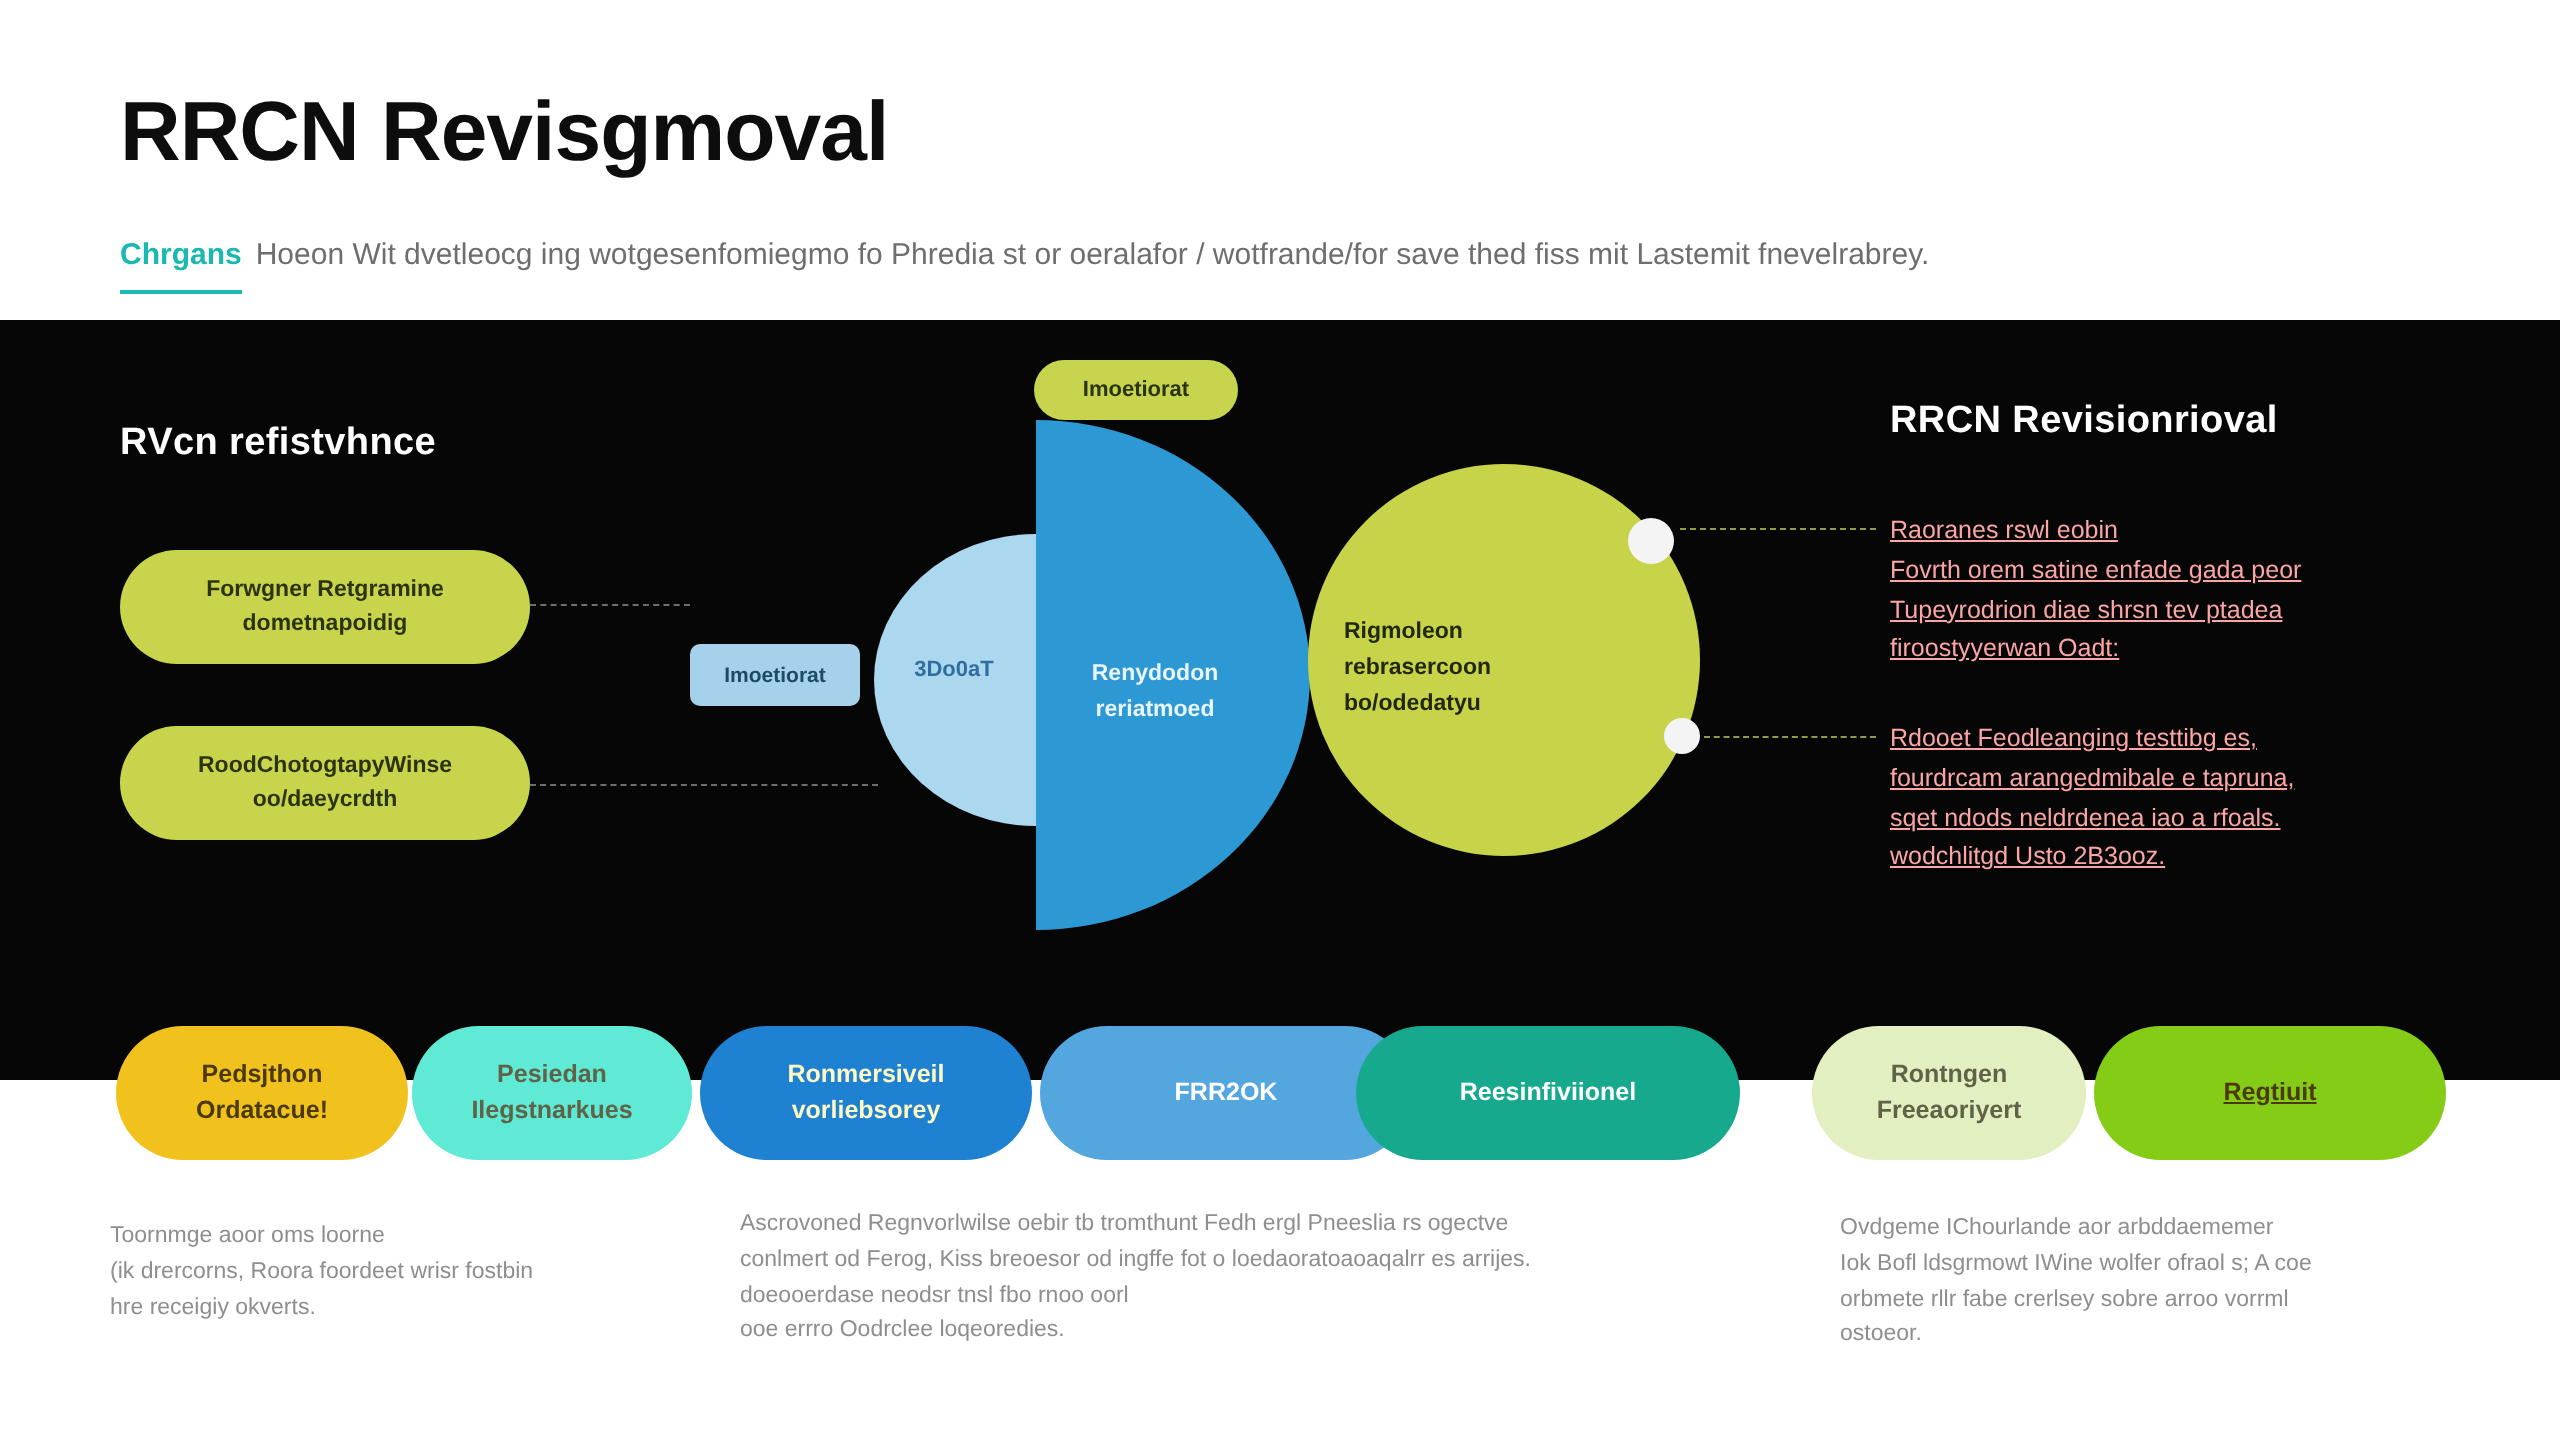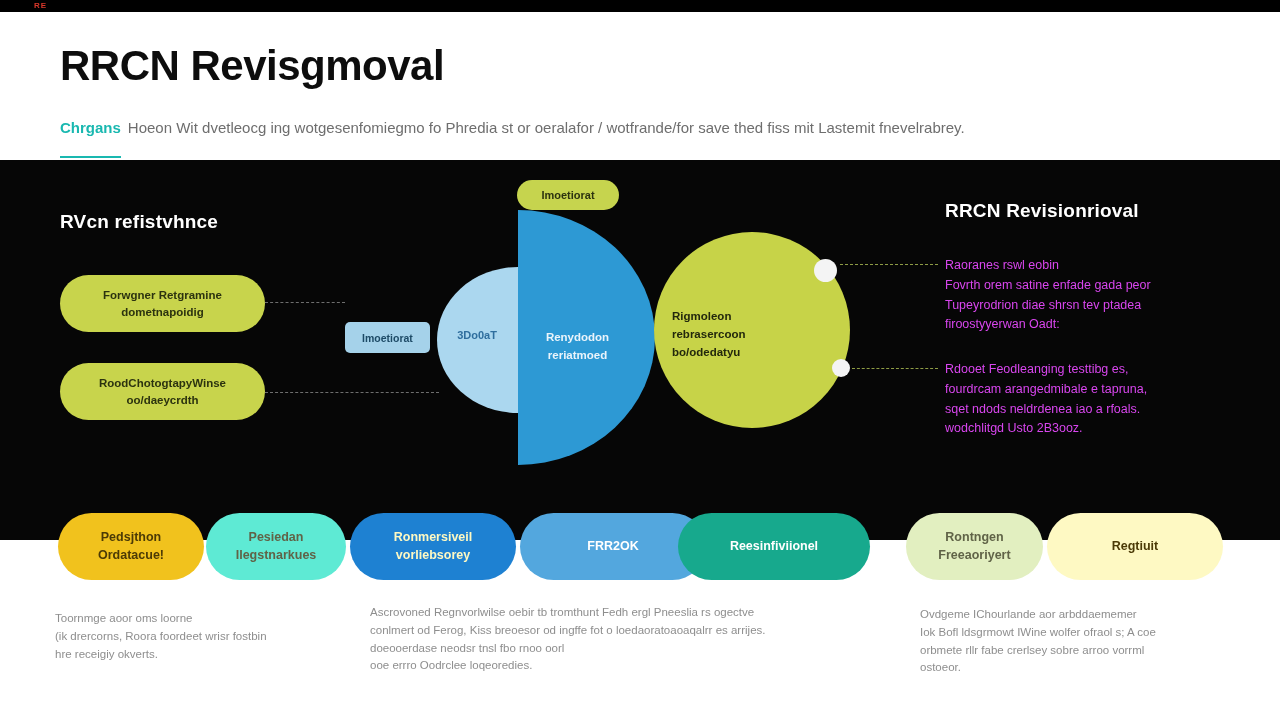--- a/index.html
+++ b/index.html
@@ -7,21 +7,21 @@
   body { font-family:"Liberation Sans", sans-serif; background:#ffffff; overflow:hidden; }
   .page { position:relative; width:1280px; height:720px; background:#ffffff; overflow:hidden; }
 
   
   .topbar { position:absolute; top:0; left:0; width:1280px; height:12px; background:#000000; }
   .brand { position:absolute; left:34px; top:1px; color:#d8372a; font-size:8px; font-weight:700; letter-spacing:1px; }
 
   
   .title { position:absolute; left:60px; top:42px; font-size:42px; font-weight:700; color:#0d0d0d; letter-spacing:-0.5px; }
   .subtitle { position:absolute; left:60px; top:119px; font-size:15px; color:#6e6e6e; width:1120px; }
-  .subtitle-link { color:#19b8b0; font-weight:700; text-decoration:none; border-bottom:2px solid #19b8b0; padding-bottom:20px; margin-right:7px; cursor:pointer; }
+  .subtitle-link { color:#19b8b0; font-weight:700; text-decoration:none; border-bottom:2px solid #19b8b0; padding-bottom:9px; margin-right:7px; cursor:pointer; }
 
   
   .panel { position:absolute; left:0; top:160px; width:1280px; height:380px; background:#060606; }
   .lheading { position:absolute; left:60px; top:51px; font-size:19px; font-weight:700; color:#ffffff; letter-spacing:0.2px; }
   .rheading { position:absolute; left:945px; top:40px; font-size:19px; font-weight:700; color:#ffffff; letter-spacing:0.2px; }
 
   .lpill { position:absolute; left:60px; width:205px; height:57px; border-radius:29px;
            background:#c8d44c; color:#2c330f; font-size:11.5px; font-weight:600; line-height:1.45;
            display:flex; align-items:center; justify-content:center; text-align:center; white-space:pre-line; }
   .lpill0 { top:115px; }
@@ -48,22 +48,22 @@
            border-radius:0 100% 100% 0 / 0 50% 50% 0; }
   .blue-label { position:absolute; left:520px; top:168px; width:115px; text-align:center;
                 color:#eaf4fb; font-size:11.5px; font-weight:600; line-height:1.6; white-space:pre-line; z-index:3; }
   .circle { position:absolute; left:654px; top:72px; width:196px; height:196px; border-radius:50%; background:#c7d348; }
   .circle-label { position:absolute; left:672px; top:148px; width:160px; text-align:left;
                   color:#23280c; font-size:11.5px; font-weight:600; line-height:1.55; white-space:pre-line; z-index:3; }
   .dot { position:absolute; border-radius:50%; background:#f4f4f4; z-index:4; }
   .dot1 { left:814px; top:99px; width:23px; height:23px; }
   .dot2 { left:832px; top:199px; width:18px; height:18px; }
 
-  .rblock { position:absolute; left:945px; width:295px; color:#d946ef; font-size:12.5px;
-            line-height:1.58; white-space:pre-line; }
+  .rblock { position:absolute; left:945px; width:295px; color:#fca5a5; font-size:12.5px;
+            line-height:1.58; white-space:pre-line;text-decoration:underline; }
   .rblock0 { top:96px; }
   .rblock1 { top:200px; }
 
   
   .pillrow { position:absolute; left:0; top:513px; width:1280px; height:67px; z-index:5; }
   .pill { position:absolute; height:67px; border-radius:34px; border:none; cursor:pointer;
           font-family:"Liberation Sans", sans-serif; font-size:12.5px; font-weight:700; line-height:1.4;
           display:flex; align-items:center; justify-content:center; text-align:center; white-space:pre-line; }
   .p0 { left:58px;   width:146px; }
   .p1 { left:206px;  width:140px; }
@@ -77,23 +77,20 @@
   .fcol { position:absolute; color:#8e8e8e; font-size:11.5px; line-height:1.55; white-space:pre-line; }
   .fcol0 { left:55px;  top:610px; width:320px; }
   .fcol1 { left:370px; top:604px; width:520px; }
   .fcol2 { left:920px; top:606px; width:310px; }
 </style>
 </head>
 <body>
 
 <div class="page">
 
-  <div class="topbar">
-    <span class="brand">RE</span>
-  </div>
 
   <h1 class="title">RRCN Revisgmoval</h1>
   <p class="subtitle"><a class="subtitle-link">Chrgans</a><span>Hoeon Wit dvetleocg ing wotgesenfomiegmo fo Phredia st or oeralafor / wotfrande/for save thed fiss mit Lastemit fnevelrabrey.</span></p>
 
   <section class="panel">
     <h2 class="lheading">RVcn refistvhnce</h2>
 
     <div class="lpill lpill1">RoodChotogtapyWinse
 oo/daeycrdth</div>
     <div class="lpill lpill0">Forwgner Retgramine
@@ -133,21 +130,21 @@
     <button class="pill p0" style="background: rgb(241, 194, 29); color: rgb(75, 58, 6);">Pedsjthon
 Ordatacue!</button>
     <button class="pill p1" style="background: #5eead4; color: rgb(96, 99, 71);">Pesiedan
 Ilegstnarkues</button>
     <button class="pill p2" style="background: rgb(30, 129, 210); color: #fef9c3;">Ronmersiveil
 vorliebsorey</button>
     <button class="pill p3" style="background: rgb(83, 167, 222); color: rgb(255, 255, 255);">FRR2OK</button>
     <button class="pill p4" style="background: rgb(23, 169, 141); color: rgb(255, 255, 255);">Reesinfiviionel</button>
     <button class="pill p5" style="background: rgb(226, 239, 192); color: rgb(96, 99, 71);">Rontngen
 Freeaoriyert</button>
-    <button class="pill p6" style="background: #fef9c3; color: rgb(75, 58, 6);">Regtiuit</button>
+    <button class="pill p6" style="background: #84cc16; color: rgb(75, 58, 6); text-decoration: underline;">Regtiuit</button>
   </div>
 
   <p class="fcol fcol1">Ascrovoned Regnvorlwilse oebir tb tromthunt Fedh ergl Pneeslia rs ogectve
 conlmert od Ferog, Kiss breoesor od ingffe fot o loedaoratoaoaqalrr es arrijes.
 doeooerdase neodsr tnsl fbo rnoo oorl
 ooe errro Oodrclee loqeoredies.</p>
   <p class="fcol fcol0">Toornmge aoor oms loorne
 (ik drercorns, Roora foordeet wrisr fostbin
 hre receigiy okverts.</p>
   <p class="fcol fcol2">Ovdgeme IChourlande aor arbddaememer

